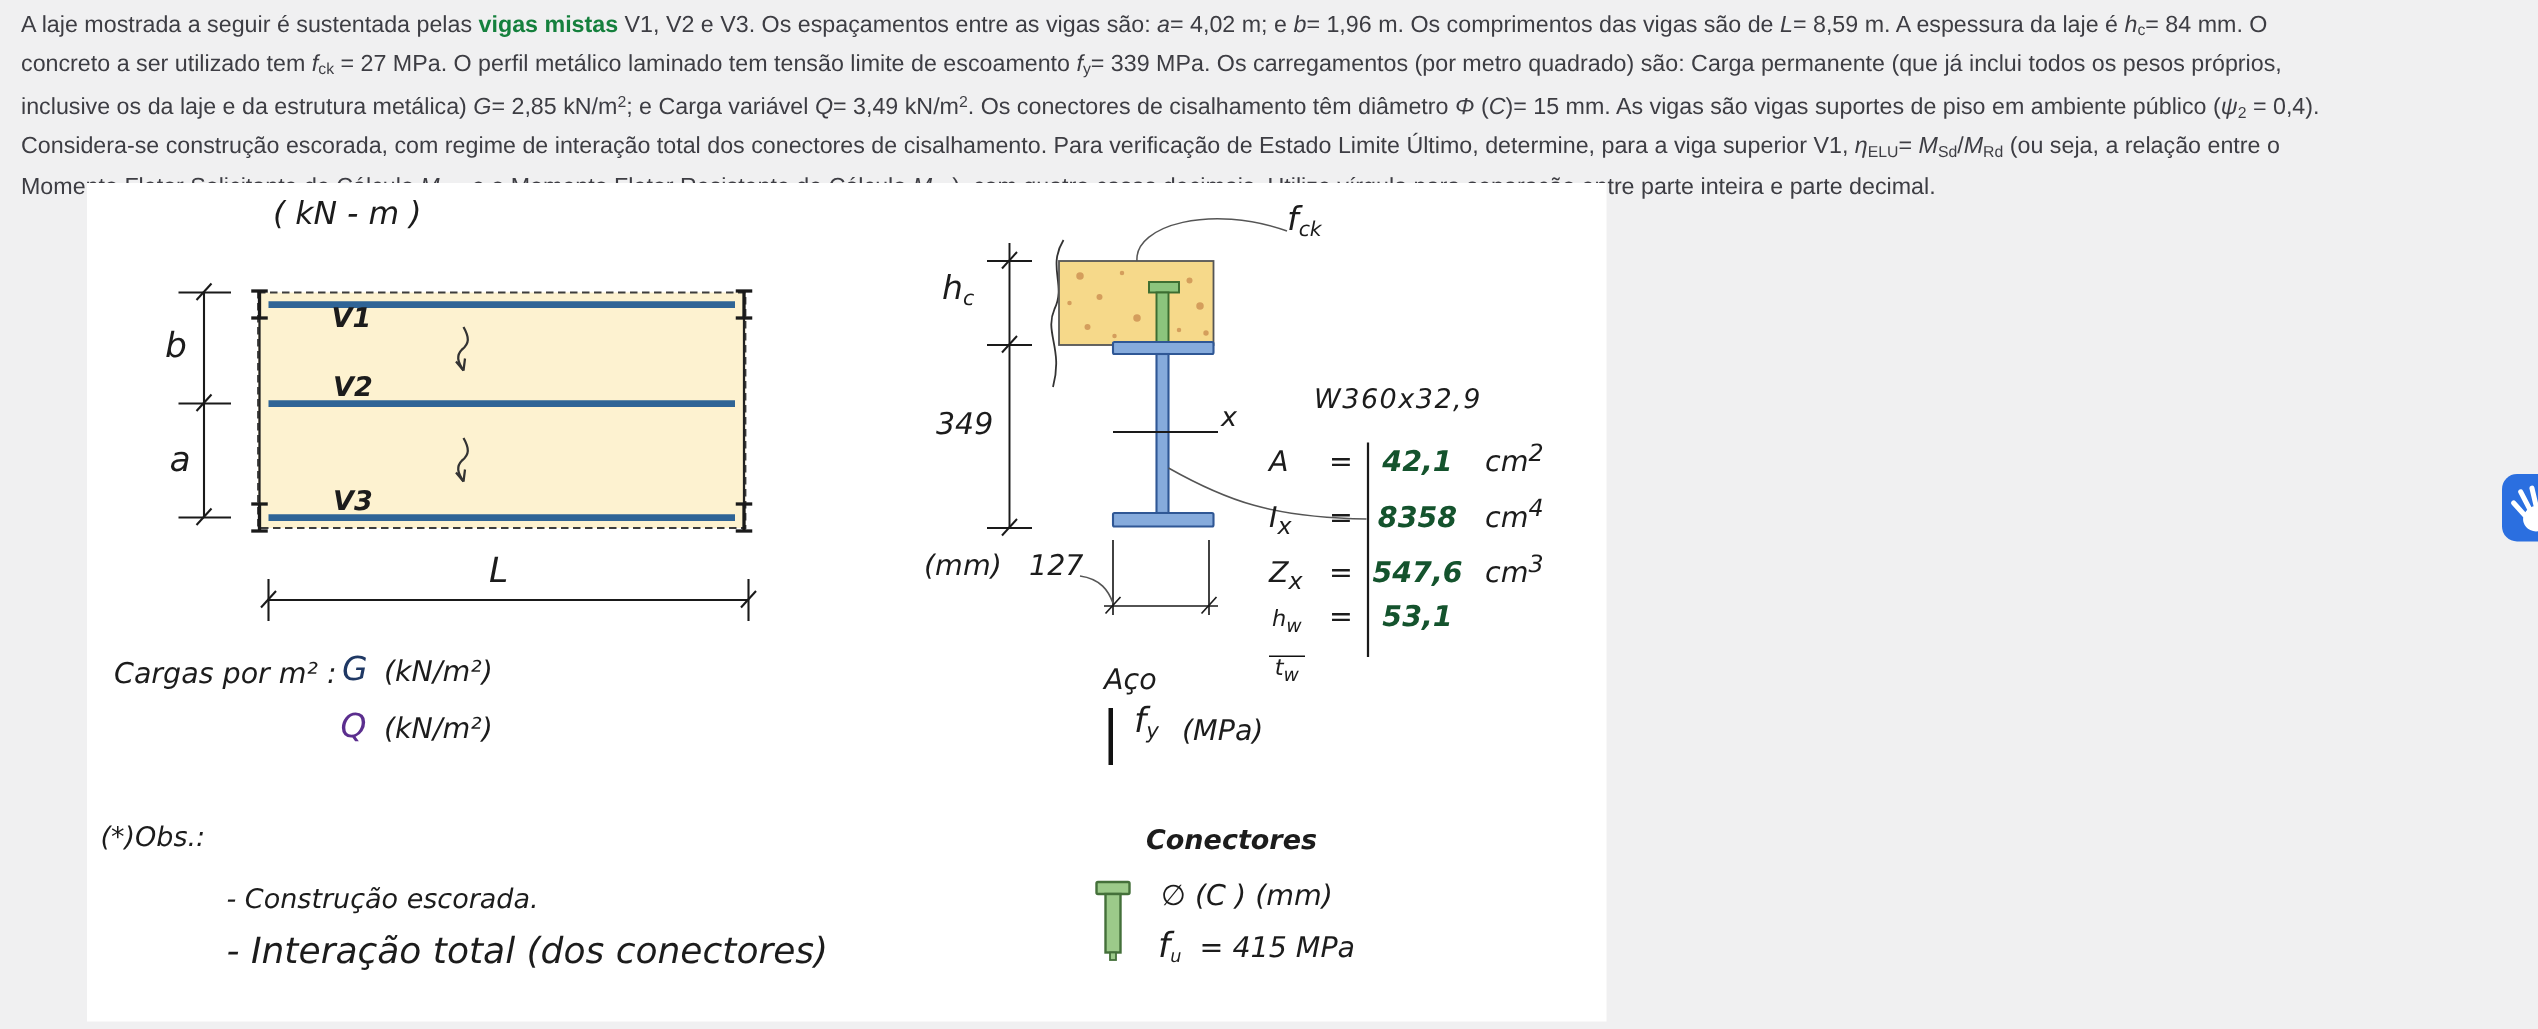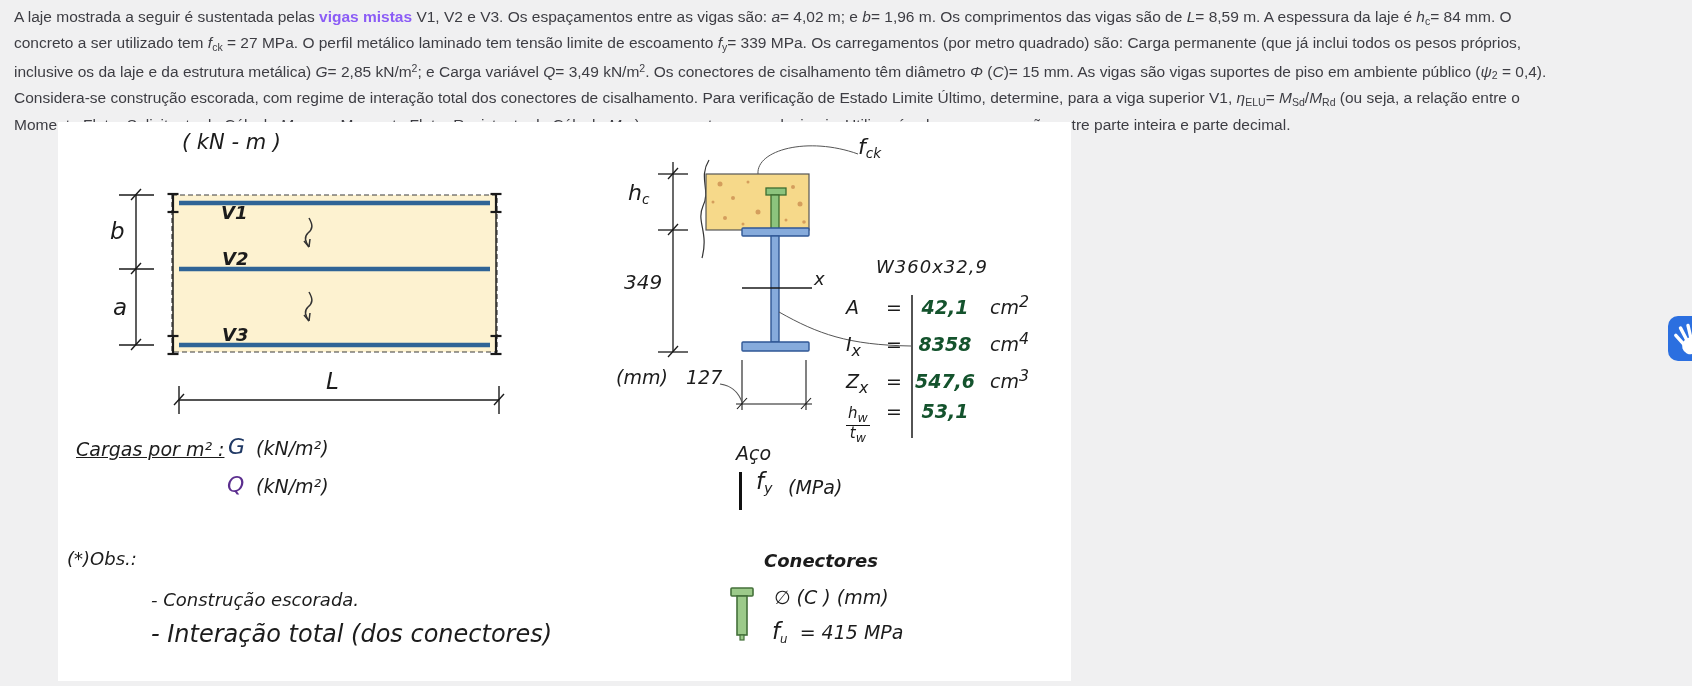--- a/index.html
+++ b/index.html
@@ -3,38 +3,38 @@
 <meta charset="utf-8">
 <style>
   html,body{margin:0;padding:0;width:1692px;height:686px;overflow:hidden;
     background:#f0f0f1;font-family:"Liberation Sans",sans-serif;}
   
   .question{position:absolute;left:14px;top:6px;width:1548px;
     font-size:15.5px;line-height:21.6px;color:#3d3d43;}
   .question sub{font-size:.68em;vertical-align:-0.25em;}
   .question sup{font-size:.68em;vertical-align:.45em;}
   .seg-i{font-style:italic;}
-  .seg-b{font-weight:700;color:#8b5cf6;}
+  .seg-b{font-weight:700;color:#15803d;}
   
   .panel{position:absolute;left:14px;top:122px;width:1013px;height:559px;background:#ffffff;margin-left:44px;}
   .abs{position:absolute;}
   .lbl{position:absolute;white-space:nowrap;}
   .hw{font-family:"DejaVu Sans",sans-serif;font-style:italic;color:#1c1c1c;}
   .hwb{font-weight:700;}
   .hw sub{font-size:.62em;vertical-align:-0.3em;font-style:italic;}
   .ink-blue{color:#1f3864;}
   .ink-purple{color:#5b2e8e;}
   .prop-row{position:absolute;left:788px;display:flex;align-items:baseline;
     font-size:19px;font-family:"DejaVu Sans",sans-serif;font-style:italic;color:#1c1c1c;}
   .psym{width:40px;}
   .peq{width:20px;}
   .pval{width:78px;text-align:center;color:#14532d;font-weight:bold;}
   .punit{margin-left:6px;text-align:center;}
   .frac{display:inline-flex;flex-direction:column;align-items:center;line-height:1.05;font-size:15px;}
-  .frac .ftop{border-bottom:1.6px solid #111;padding:0 2px 1px;}
+  .frac .ftop{border-bottom:1.6px solid #111;padding:0 2px 14px;}
   .vbar{position:absolute;width:2.5px;background:#111;}
   
   .handtalk{position:absolute;left:1668px;top:316px;width:46px;height:45px;
     background:#2b6fe0;border-radius:10px;cursor:pointer;}
   .handtalk svg{position:absolute;left:4px;top:5px;}
 </style>
 </head>
 <body>
 
 <div class="question"><span>A laje mostrada a seguir é sustentada pelas </span><span class="seg-b">vigas mistas</span><span> V1, V2 e V3. Os espaçamentos entre as vigas são: </span><span class="seg-i">a</span><span>= 4,02 m;  e </span><span class="seg-i">b</span><span>= 1,96 m. Os comprimentos das vigas são de </span><span class="seg-i">L</span><span>= 8,59 m. A espessura da laje é </span><span class="seg-i">h</span><sub>c</sub><span>= 84 mm. O concreto a ser utilizado tem </span><span class="seg-i">f</span><sub>ck</sub><span> = 27 MPa. O perfil metálico laminado tem tensão limite de escoamento </span><span class="seg-i">f</span><sub>y</sub><span>= 339 MPa. Os carregamentos (por metro quadrado) são: Carga permanente (que já inclui todos os pesos próprios, inclusive os da laje e da estrutura metálica) </span><span class="seg-i">G</span><span>= 2,85 kN/m</span><sup>2</sup><span>;  e Carga variável </span><span class="seg-i">Q</span><span>= 3,49 kN/m</span><sup>2</sup><span>. Os conectores de cisalhamento têm diâmetro </span><span class="seg-i">Φ</span><span> (</span><span class="seg-i">C</span><span>)= 15 mm. As vigas são vigas suportes de piso em ambiente público (</span><span class="seg-i">ψ</span><sub>2</sub><span> = 0,4). Considera-se construção escorada, com regime de interação total dos conectores de cisalhamento. Para verificação de Estado Limite Último, determine, para a viga superior V1, </span><span class="seg-i">η</span><sub>ELU</sub><span>= </span><span class="seg-i">M</span><sub>Sd</sub><span>/</span><span class="seg-i">M</span><sub>Rd</sub><span> (ou seja, a relação entre o Momento Fletor Solicitante de Cálculo </span><span class="seg-i">M</span><sub>Sd</sub><span>, e o Momento Fletor Resistente de Cálculo </span><span class="seg-i">M</span><sub>Rd</sub><span>), com quatro casas decimais. Utilize vírgula para separação entre parte inteira e parte decimal.</span></div>
@@ -193,21 +193,21 @@
         </span></span>
     <span class="peq">=</span>
     <span class="pval">53,1</span>
   </div>
 
   <div class="lbl hw" style="left:678px;top:320px;font-size:19px;">Aço</div>
   <div class="vbar" style="left:681px;top:350px;height:38px;"></div>
   <div class="lbl hw" style="left:698px;top:346px;font-size:23px;"><span>f</span><sub>y</sub></div>
   <div class="lbl hw" style="left:730px;top:354px;font-size:19px;">(MPa)</div>
 
-  <div class="lbl hw" style="left:18px;top:316px;font-size:19px;text-decoration:underline;">Cargas por m² :</div>
+  <div class="lbl hw" style="left:18px;top:316px;font-size:19px;">Cargas por m² :</div>
   <div class="lbl hw ink-blue" style="left:170px;top:312px;font-size:22px;">G</div>
   <div class="lbl hw" style="left:198px;top:315px;font-size:19px;">(kN/m²)</div>
   <div class="lbl hw ink-purple" style="left:169px;top:350px;font-size:22px;">Q</div>
   <div class="lbl hw" style="left:198px;top:353px;font-size:19px;">(kN/m²)</div>
 
   <div class="lbl hw" style="left:9px;top:426px;font-size:18px;">(*)Obs.:</div>
   <div class="lbl hw" style="left:93px;top:467px;font-size:18px;">- Construção escorada.</div>
   <div class="lbl hw" style="left:93px;top:498px;font-size:24px;">- Interação total (dos conectores)</div>
 
   <div class="lbl hw hwb" style="left:706px;top:428px;font-size:18px;">Conectores</div>

